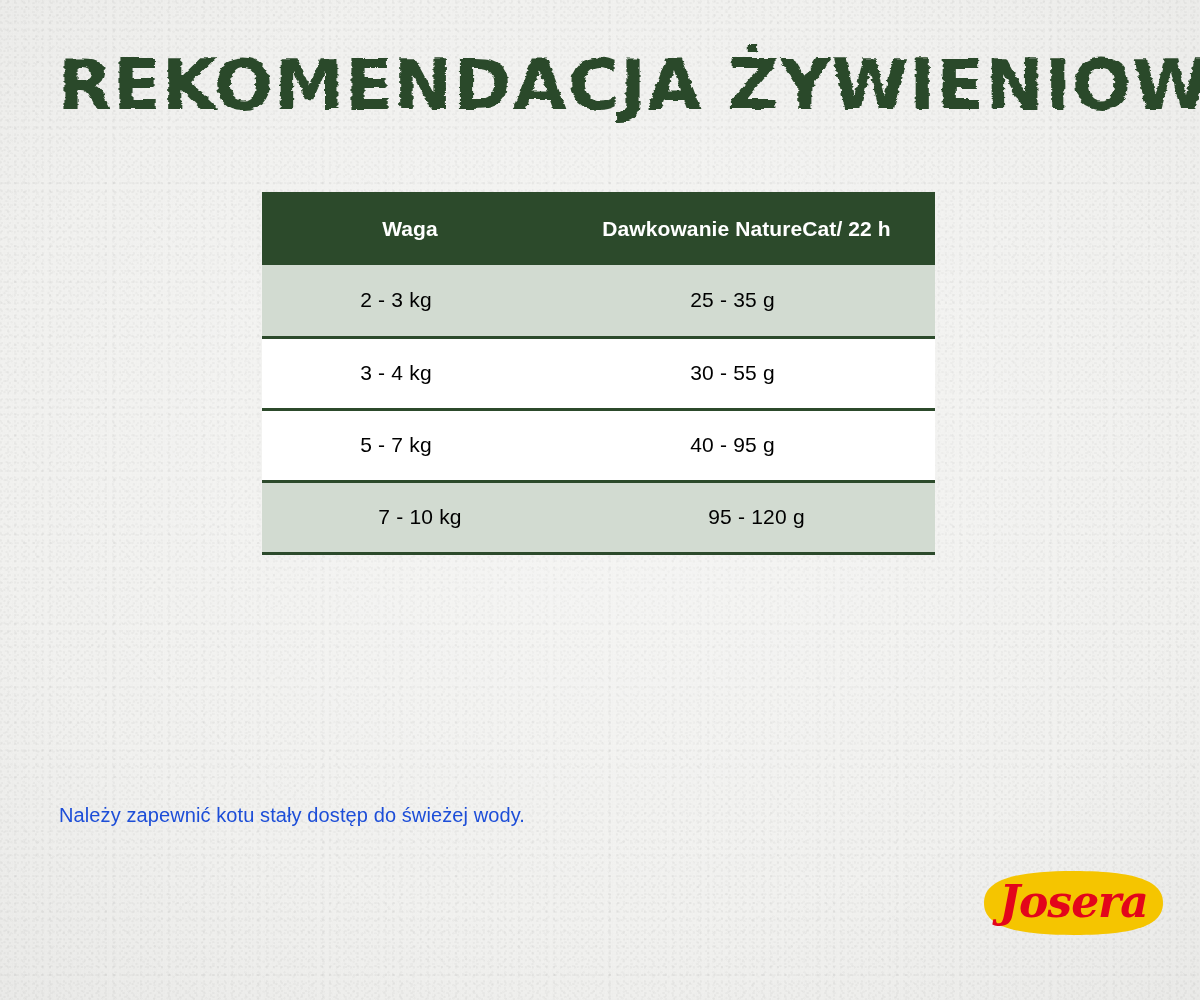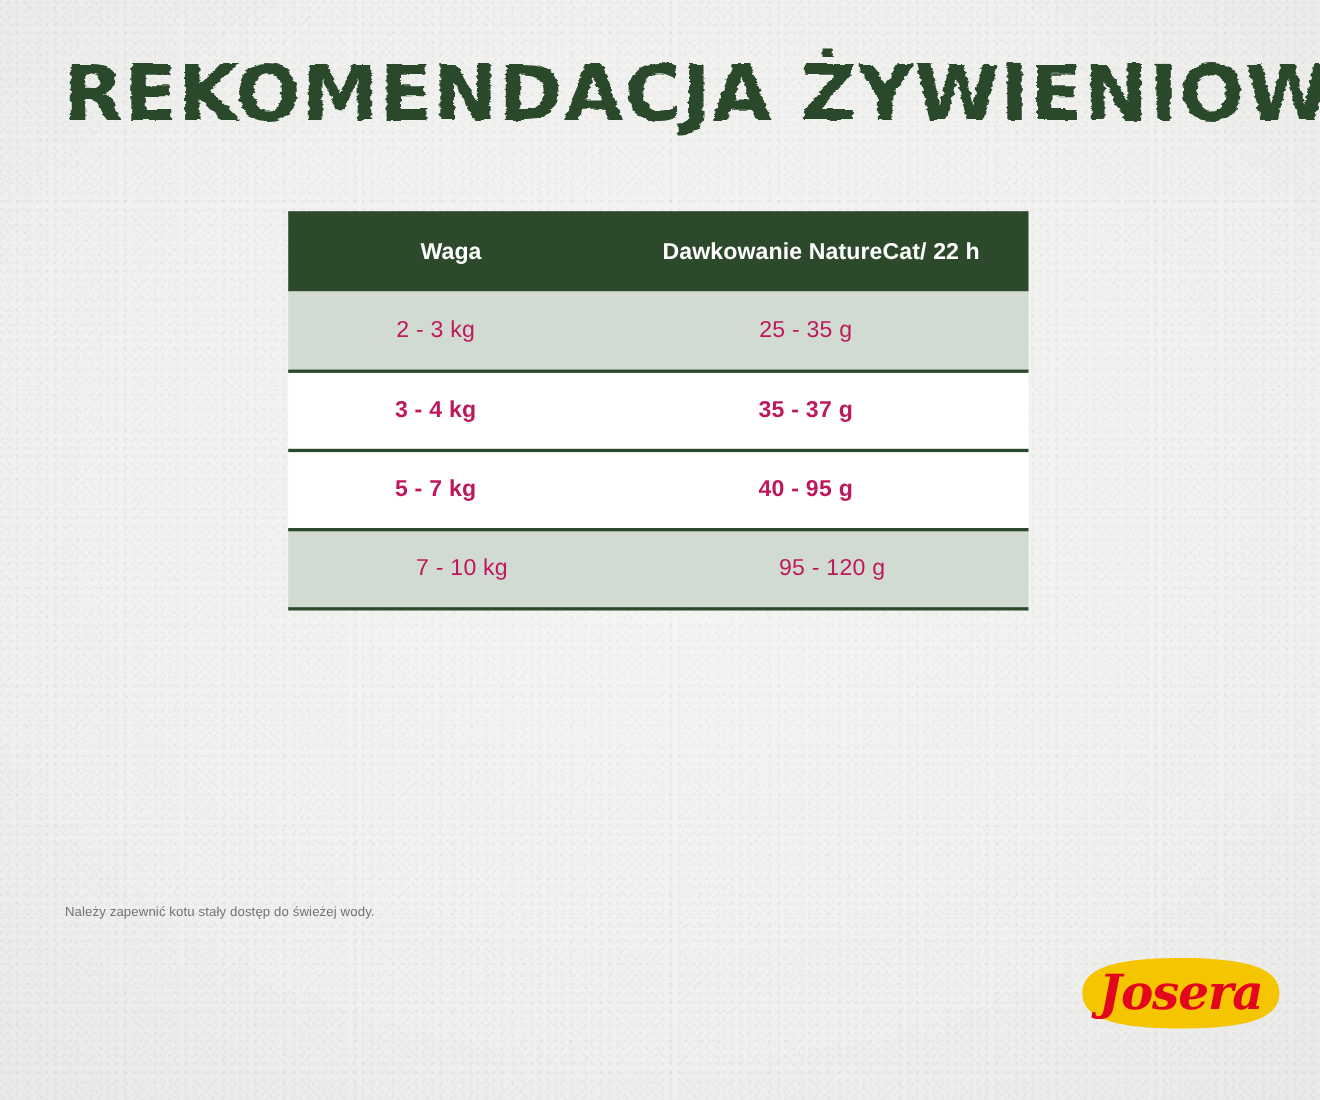--- a/index.html
+++ b/index.html
@@ -91,38 +91,38 @@
     color: #ffffff;
     font-size: 21px;
     font-weight: 700;
     height: 73px;
     letter-spacing: .1px;
     padding-left: 28px;
   }
   #feeding-table tbody td {
     font-size: 21px;
     font-weight: 400;
-    color: #be185d;
+    color: #000000;
     letter-spacing: .2px;
   }
   #feeding-table tbody tr.row-tinted td { background: #d2dbd1; }
-  #feeding-table tbody tr.row-plain  td { background: #ffffff; font-weight: bold; }
+  #feeding-table tbody tr.row-plain  td { background: #ffffff; }
   #feeding-table tbody tr.rule-top td   { border-top: 3px solid #2c4a2b; }
   #feeding-table tbody tr.rule-bottom td{ border-bottom: 3px solid #2c4a2b; padding-left: 48px; }
 
   .col-weight { width: 268px; }
   .col-dose   { width: 405px; }
 
   
   #water-note {
     position: absolute;
     left: 59px;
-    top: 822px;
-    font-size: 12px;
-    color: #737373;
+    top: 804px;
+    font-size: 20px;
+    color: #1d4ed8;
     letter-spacing: .1px;
     white-space: nowrap;
   }
 
   
   #brand-logo {
     position: absolute;
     left: 975px;
     top: 866px;
     width: 197px;
@@ -163,21 +163,21 @@
       <th class="col-dose">Dawkowanie NatureCat/ 22 h</th>
     </tr>
   </thead>
   <tbody>
     <tr class="row-tinted">
       <td class="col-weight">2 - 3 kg</td>
       <td class="col-dose">25 - 35 g</td>
     </tr>
     <tr class="row-plain rule-top">
       <td class="col-weight">3 - 4 kg</td>
-      <td class="col-dose">35 - 37 g</td>
+      <td class="col-dose">30 - 55 g</td>
     </tr>
     <tr class="row-plain rule-top">
       <td class="col-weight">5 - 7 kg</td>
       <td class="col-dose">40 - 95 g</td>
     </tr>
     <tr class="row-tinted rule-top rule-bottom">
       <td class="col-weight">7 - 10 kg</td>
       <td class="col-dose">95 - 120 g</td>
     </tr>
   </tbody>

